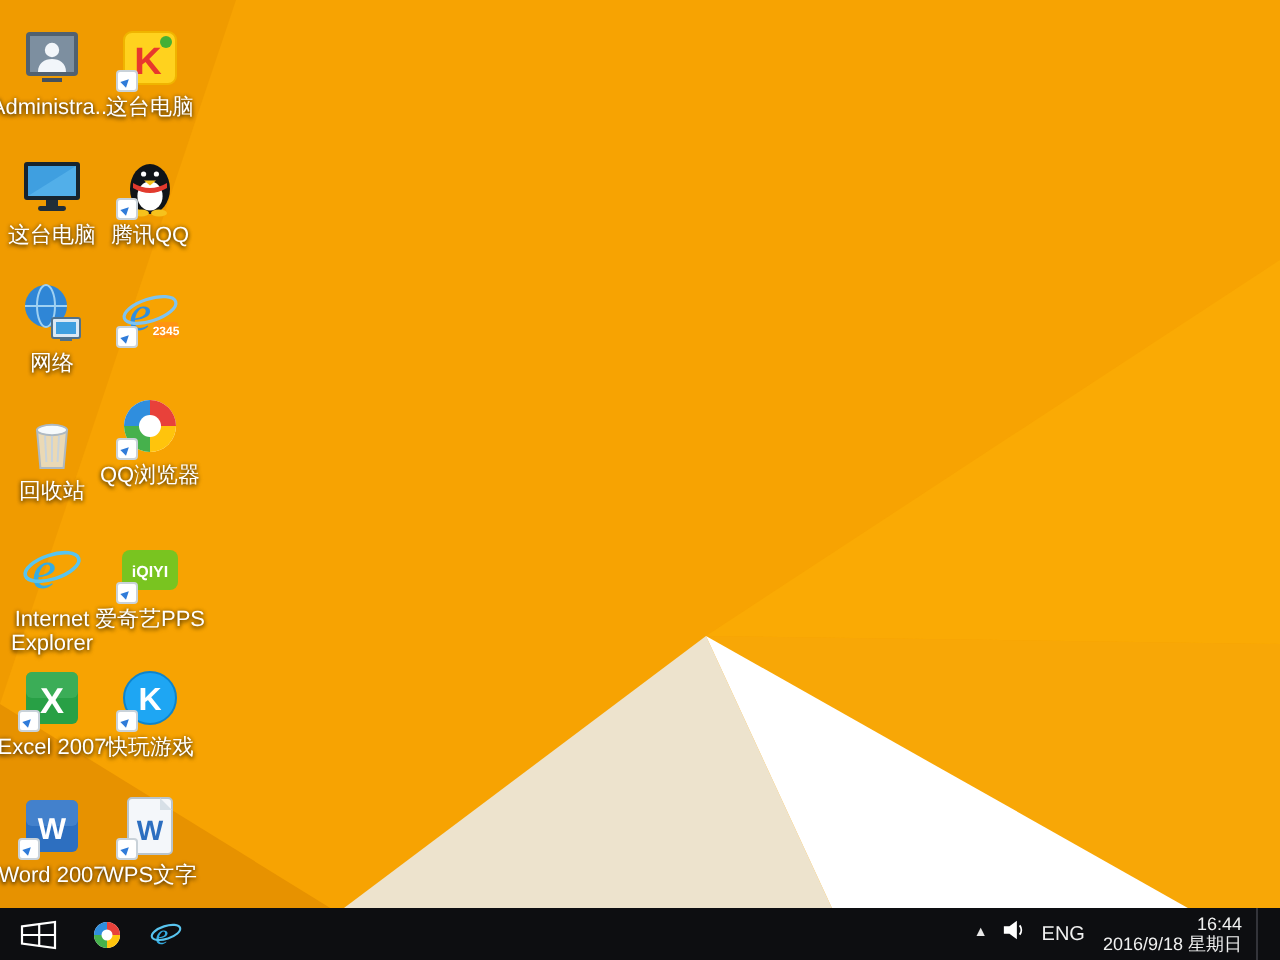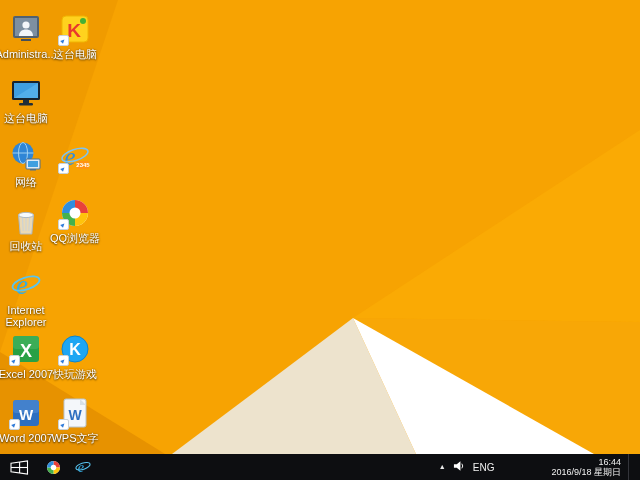--- a/index.html
+++ b/index.html
@@ -17,21 +17,21 @@
              transform:rotate(-45deg);}
   
   .taskbar{position:absolute;left:0;bottom:0;width:640px;height:26px;background:#0d0e11;z-index:5;
            display:flex;align-items:center;}
   .tb-btn{height:26px;display:flex;align-items:center;justify-content:center;}
   .start{width:38px;}
   .pin{width:30px;}
   .tray{margin-left:auto;display:flex;align-items:center;gap:7px;padding-right:6px;color:#fff;}
   .chev{font-size:7px;color:#e8e8e8;line-height:26px;}
   .lang{font-size:10px;color:#f0f0f0;text-align:center;}
-  .clock{font-size:9px;line-height:10px;text-align:right;color:#f0f0f0;padding-left:2px;margin-left:48px;}
+  .clock{font-size:9px;line-height:10px;text-align:right;color:#f0f0f0;padding-left:2px;}
   .show-desktop{width:5px;height:26px;border-left:1px solid #33343a;}
 </style>
 </head>
 <body>
 
 <div class="screen">
 
   <svg class="wallpaper" width="640" height="480" viewBox="0 0 640 480">
     <rect width="640" height="480" fill="#F7A302"></rect>
     <polygon points="0,0 118,0 0,352" fill="#F09B00"></polygon>
@@ -135,20 +135,36 @@
       <svg viewBox="0 0 34 34" width="34" height="34">
         <rect x="4" y="4" width="26" height="26" rx="4" fill="#ffd21e" stroke="#f0b400"></rect>
         <text x="16" y="25" font-size="19" font-weight="bold" text-anchor="middle" fill="#e8382d" font-family="Liberation Sans, sans-serif">K</text>
         <circle cx="25" cy="9" r="3" fill="#45b035"></circle>
       </svg>
       <span class="sc"></span>
     </div>
     <div class="lbl">这台电脑</div>
   </div>
 
+  <div class="cell" style="left:42px;top:76px">
+    <div class="ico">
+      <svg viewBox="0 0 34 34" width="34" height="34">
+        <ellipse cx="17" cy="18.5" rx="10" ry="12.5" fill="#101418"></ellipse>
+        <ellipse cx="17" cy="22" rx="6.3" ry="7.2" fill="#fff"></ellipse>
+        <circle cx="13.8" cy="11" r="1.3" fill="#fff"></circle>
+        <circle cx="20.2" cy="11" r="1.3" fill="#fff"></circle>
+        <polygon points="14,14.2 20,14.2 17,16.8" fill="#f6c21c"></polygon>
+        <path d="M8.5 15.5 Q17 20.5 25.5 15.5 L25.5 18 Q17 23 8.5 18 Z" fill="#e23a2e"></path>
+        <ellipse cx="12.5" cy="30.5" rx="4" ry="1.8" fill="#f6c21c"></ellipse>
+        <ellipse cx="21.5" cy="30.5" rx="4" ry="1.8" fill="#f6c21c"></ellipse>
+      </svg>
+      <span class="sc"></span>
+    </div>
+    <div class="lbl">腾讯QQ</div>
+  </div>
 
   <div class="cell" style="left:42px;top:140px">
     <div class="ico">
       <svg viewBox="0 0 34 34" width="34" height="34">
         <text x="6.5" y="25" font-size="25" font-style="italic" font-family="Liberation Serif, serif" fill="#2f8ede">e</text>
         <ellipse cx="17" cy="15" rx="13.5" ry="5.5" fill="none" stroke="#7ec3f0" stroke-width="1.6" transform="rotate(-18 17 15)"></ellipse>
         <rect x="19" y="21" width="12" height="8" rx="1.5" fill="#ff9312"></rect>
         <text x="25" y="27.3" font-size="6" font-weight="bold" text-anchor="middle" fill="#fff" font-family="Liberation Sans, sans-serif">2345</text>
       </svg>
       <span class="sc"></span>
@@ -163,20 +179,30 @@
         <path d="M30 17 A13 13 0 0 1 17 30 L17 17 Z" fill="#ffc40c"></path>
         <path d="M17 30 A13 13 0 0 1 4 17 L17 17 Z" fill="#46b14c"></path>
         <path d="M4 17 A13 13 0 0 1 17 4 L17 17 Z" fill="#2f8ede"></path>
         <circle cx="17" cy="17" r="5.5" fill="#fff"></circle>
       </svg>
       <span class="sc"></span>
     </div>
     <div class="lbl">QQ浏览器</div>
   </div>
 
+  <div class="cell" style="left:42px;top:268px">
+    <div class="ico">
+      <svg viewBox="0 0 34 34" width="34" height="34">
+        <rect x="3" y="7" width="28" height="20" rx="4" fill="#79c420"></rect>
+        <text x="17" y="20.5" font-size="8" font-weight="bold" text-anchor="middle" fill="#fff" font-family="Liberation Sans, sans-serif">iQIYI</text>
+      </svg>
+      <span class="sc"></span>
+    </div>
+    <div class="lbl">爱奇艺PPS</div>
+  </div>
 
   <div class="cell" style="left:42px;top:332px">
     <div class="ico">
       <svg viewBox="0 0 34 34" width="34" height="34">
         <circle cx="17" cy="17" r="13" fill="#1ea6f3" stroke="#0d84cc"></circle>
         <text x="17" y="23" font-size="16" font-weight="bold" text-anchor="middle" fill="#fff" font-family="Liberation Sans, sans-serif">K</text>
       </svg>
       <span class="sc"></span>
     </div>
     <div class="lbl">快玩游戏</div>

